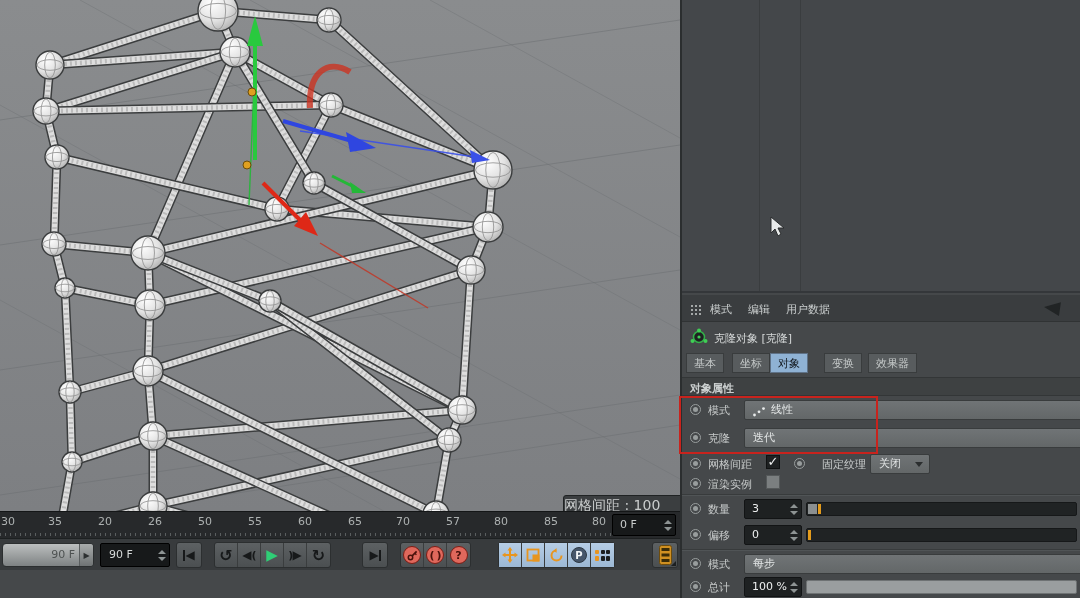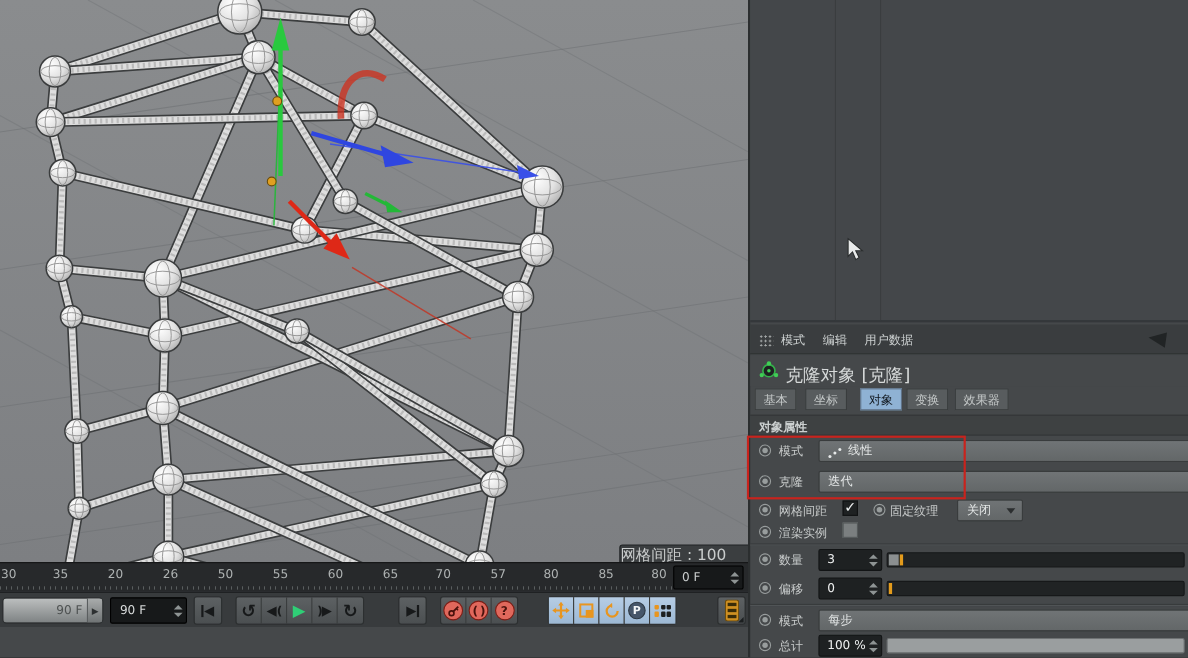--- a/index.html
+++ b/index.html
@@ -26,21 +26,21 @@
   #am-menubar{ position:absolute; left:0; top:295px; width:400px; height:27px; background:#3a3d3f; border-bottom:1px solid #303334; }
   .menu-item{ position:absolute; top:7px; font-size:11px; color:#ccd0d0; }
   .grid-icon{ position:absolute; width:13px; height:11px;
     background-image:radial-gradient(#a4a8a8 1px, transparent 1.1px); background-size:4px 4px; background-position:0 0; }
   #am-menubar .grid-icon{ left:8px; top:9px; }
   .menu-arrow{ position:absolute; right:22px; top:6px; width:0; height:0;
     border-top:7px solid transparent; border-bottom:7px solid transparent; border-right:16px solid #212425;
     transform:rotate(8deg); }
   #am-objrow{ position:absolute; left:0; top:323px; width:400px; height:28px; background:#45484a; }
   #cloner-icon{ position:absolute; left:8px; top:5px; }
-  #am-objtitle{ position:absolute; left:32px; top:8px; color:#d6d9d9; font-size:16px; }
+  #am-objtitle{ position:absolute; left:32px; top:8px; color:#d6d9d9; font-size:11px; }
   #am-tabs{ position:absolute; left:0; top:352px; width:400px; height:24px; }
   .tab{ position:absolute; top:1px; height:20px; line-height:20px; text-align:center;
     background:#585c5e; border:1px solid #393c3d; color:#c4c8c8; font-size:11px; padding:0 7px; }
   .tab.active{ background:#8fb2d4; color:#10161c; border-color:#5f7287; }
   #am-sechdr{ position:absolute; left:0; top:377px; width:400px; height:19px; background:#3e4142;
     border-top:1px solid #333637; border-bottom:1px solid #333637; }
   #am-sechdr span{ position:absolute; left:8px; top:3px; color:#ccd0d0; font-weight:bold; font-size:11px; }
   .prow{ position:absolute; left:0; width:400px; height:24px; }
   .pdot{ position:absolute; left:8px; top:5px; width:11px; height:11px; border:1.5px solid #989d9d; border-radius:50%; }
   .pdot::after{ content:""; position:absolute; inset:2px; background:#989d9d; border-radius:50%; }
@@ -426,21 +426,21 @@
         <circle cx="2.5" cy="13" r="2" fill="#3fcf55"></circle>
         <circle cx="15.5" cy="13" r="2" fill="#3fcf55"></circle>
         <circle cx="9" cy="9" r="1.6" fill="#3fcf55"></circle>
       </svg>
       <span id="am-objtitle">克隆对象 [克隆]</span>
     </div>
 
     <div id="am-tabs">
       <span class="tab" style="left:4px">基本</span>
       <span class="tab" style="left:50px">坐标</span>
-      <span class="tab active" style="left:100px">对象</span>
+      <span class="tab active" style="left:88px">对象</span>
       <span class="tab" style="left:142px">变换</span>
       <span class="tab" style="left:186px">效果器</span>
     </div>
 
     <div id="am-sechdr">
       <span>对象属性</span>
     </div>
 
     <div class="prow" style="top:399px">
       <span class="pdot"></span>
@@ -461,21 +461,21 @@
       <div class="dropdown">
         <span>迭代</span>
       </div>
     </div>
 
     <div class="prow" style="top:453px;height:20px">
       <span class="pdot"></span>
       <span class="plabel">网格间距</span>
       <span class="checkbox" style="left:84px">✓</span>
       <span class="pdot" style="left:112px"></span>
-      <span class="plabel" style="left:127px">固定纹理</span>
+      <span class="plabel" style="left:140px">固定纹理</span>
       <div class="dropdown dd-small" style="left:188px;width:60px">
         <span>关闭</span>
         <span class="dd-arrow"></span>
       </div>
     </div>
 
     <div class="prow" style="top:473px;height:20px">
       <span class="pdot"></span>
       <span class="plabel">渲染实例</span>
       <span class="checkbox off" style="left:84px"></span>

